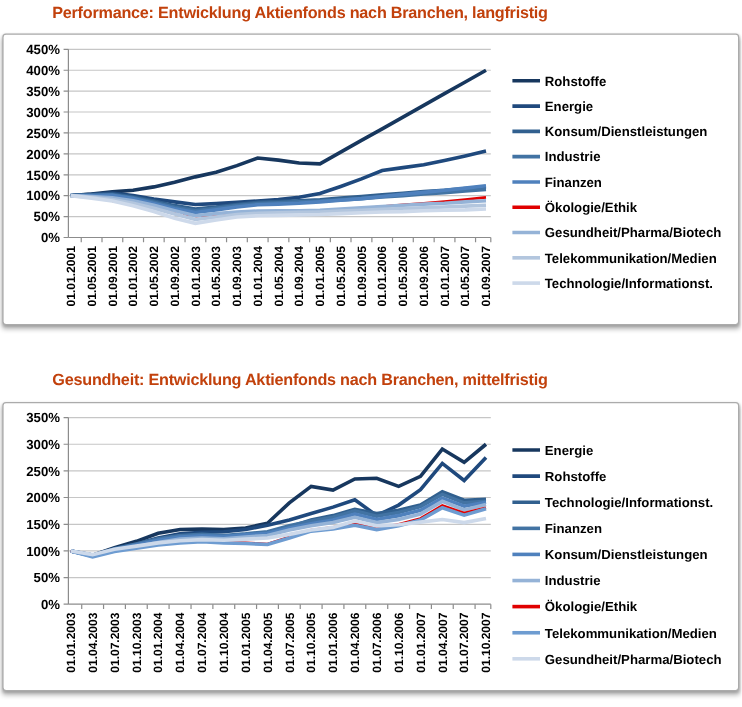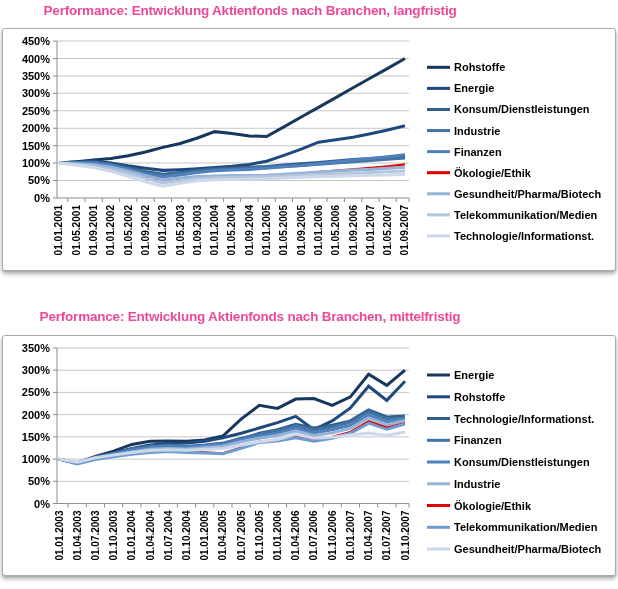--- a/index.html
+++ b/index.html
@@ -2,21 +2,21 @@
 <html><head>
 <meta charset="utf-8">
 <style>
   html,body{margin:0;padding:0;}
   body{
     width:618px;height:589px;background:#ffffff;position:relative;overflow:hidden;
     font-family:"Liberation Sans",sans-serif;
   }
   .chart-title{
     position:absolute;left:0;width:500px;text-align:center;
-    font-size:13.5px;font-weight:700;color:#ec4899;letter-spacing:-0.2px;
+    font-size:13.5px;font-weight:700;color:#c2410c;letter-spacing:-0.2px;
     white-space:nowrap;
   }
   #title-0{top:3px;}
   #title-1{top:309px;}
   .chart-card{
     position:absolute;left:2px;width:612px;background:#fff;
     border:1px solid #ABABAB;border-radius:3px;
     box-shadow:0 3px 4px rgba(0,0,0,0.30),0 1px 2px rgba(0,0,0,0.12);
   }
   #card-0{top:28px;height:241px;}
@@ -160,21 +160,21 @@
             </g>
             <g>
               <line x1="424" y1="205.2" x2="447" y2="205.2" stroke="#CDD9EA" stroke-width="3"></line>
               <text class="leg" x="451" y="209.2">Technologie/Informationst.</text>
             </g>
           </g>
         </svg>
       </div>
   </div>
 
-  <div id="title-1" class="chart-title">Performance: Entwicklung Aktienfonds nach Branchen, mittelfristig</div>
+  <div id="title-1" class="chart-title">Gesundheit: Entwicklung Aktienfonds nach Branchen, mittelfristig</div>
 
   <div id="card-1" class="chart-card">
     <div class="chart-mount" id="chart-1">
         <svg viewBox="0 0 612 239" preserveAspectRatio="none" xmlns="http://www.w3.org/2000/svg">
           <g>
             <line x1="50" y1="167.5" x2="54" y2="167.5" stroke="#8C8C8C" stroke-width="1"></line>
             <text class="ylab" x="47" y="171.5">0%</text>
             <line x1="54" y1="145.3" x2="406" y2="145.3" stroke="#C6C6C6" stroke-width="1"></line>
             <line x1="50" y1="145.3" x2="54" y2="145.3" stroke="#8C8C8C" stroke-width="1"></line>
             <text class="ylab" x="47" y="149.3">50%</text>

